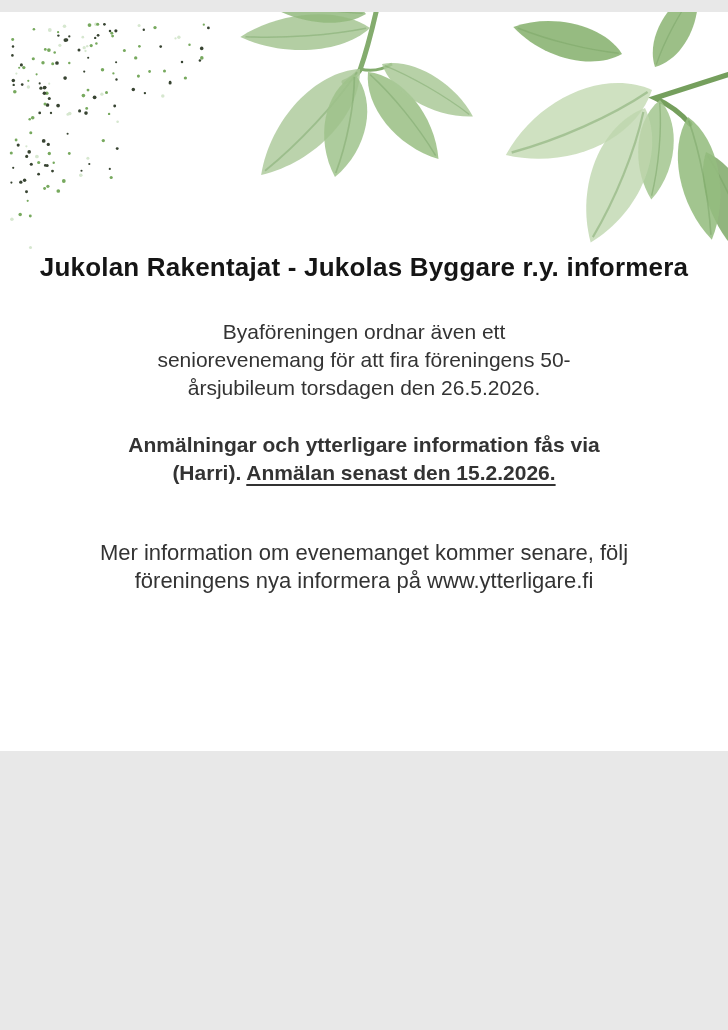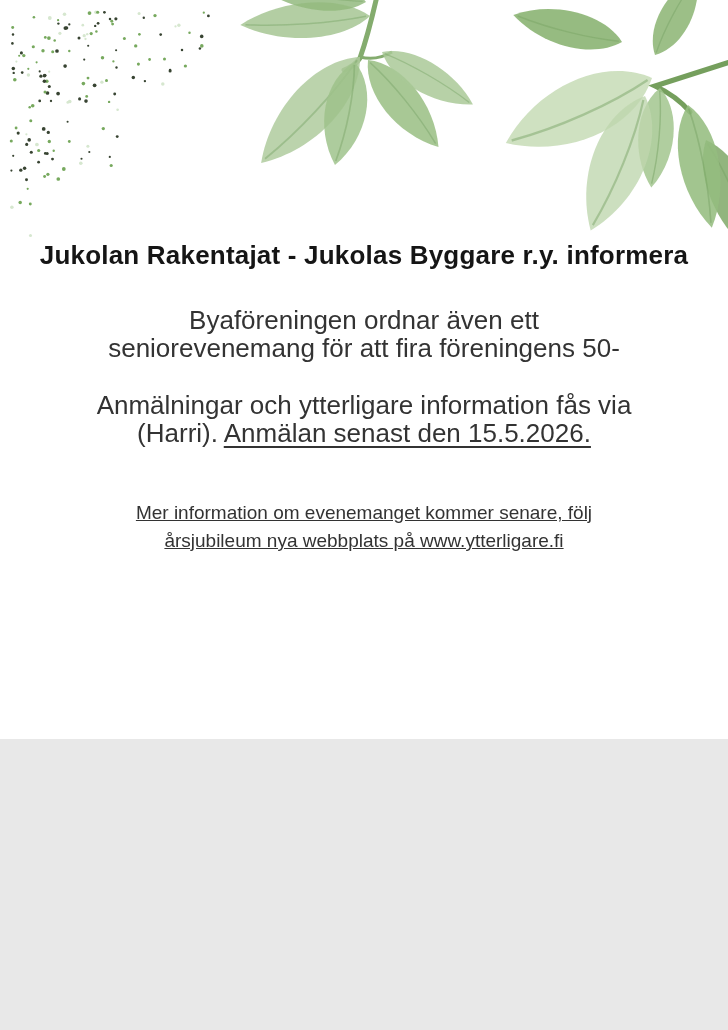--- a/index.html
+++ b/index.html
@@ -1,42 +1,42 @@
 <!DOCTYPE html>
 <html><head>
 <meta charset="utf-8">
 <style>
   html,body { margin:0; padding:0; background:#e8e8e8; }
   .poster {
     position:relative;
     width:728px; height:739px;
-    margin:0 auto;
+    margin:12px auto;
     background:#ffffff;
     overflow:hidden;
     font-family:"Liberation Sans", sans-serif;
   }
   svg.decor { position:absolute; left:0; top:0; width:728px; height:1030px; display:block; }
   .content {
     position:absolute; left:0; top:238px; width:728px;
     text-align:center;
     color:#333333;
   }
   .title {
     margin:0;
     font-size:26px;
     line-height:34px;
     font-weight:700;
     color:#151515;
     letter-spacing:0.2px;
   }
-  .para { font-size:26px; line-height:28px; font-weight:400; }
+  .para { font-size:21px; line-height:28px; font-weight:400; }
   .para.p1 { margin-top:34px; }
   .para.p2 { margin-top:29px; }
-  .para.p3 { margin-top:29px; }
-  .para.p4 { margin-top:52px; font-size:19px;text-decoration:underline; }
+  .para.p3 { margin-top:29px;font-weight:bold; }
+  .para.p4 { margin-top:52px; font-size:22px; }
   .underline {
     text-decoration:underline;
     text-decoration-thickness:2px;
     text-underline-offset:4px;
   }
 </style>
 </head>
 <body>
 
 <div class="poster">
@@ -401,27 +401,28 @@
         <circle cx="672.7" cy="866.1" r="1.83" fill="#77a95e"></circle>
       </g>
   </svg>
 
   <div class="content">
     <h1 class="title">Jukolan Rakentajat - Jukolas Byggare r.y. informera</h1>
 
     <div class="para p1">
       <div class="line">Byaföreningen ordnar även ett</div>
       <div class="line">seniorevenemang för att fira föreningens 50-</div>
+      <div class="line">årsjubileum torsdagen den 26.5.2026.</div>
     </div>
 
 
     <div class="para p3">
       <div class="line">Anmälningar och ytterligare information fås via</div>
-      <div class="line"><span>(Harri). </span><span class="underline">Anmälan senast den 15.5.2026.</span></div>
+      <div class="line"><span>(Harri). </span><span class="underline">Anmälan senast den 15.2.2026.</span></div>
     </div>
 
     <div class="para p4">
       <div class="line">Mer information om evenemanget kommer senare, följ</div>
-      <div class="line"><span>årsjubileum nya webbplats på </span><span>www.ytterligare.fi</span></div>
+      <div class="line"><span>föreningens nya informera på </span><span>www.ytterligare.fi</span></div>
     </div>
   </div>
 
 </div>
 
 </body></html>

